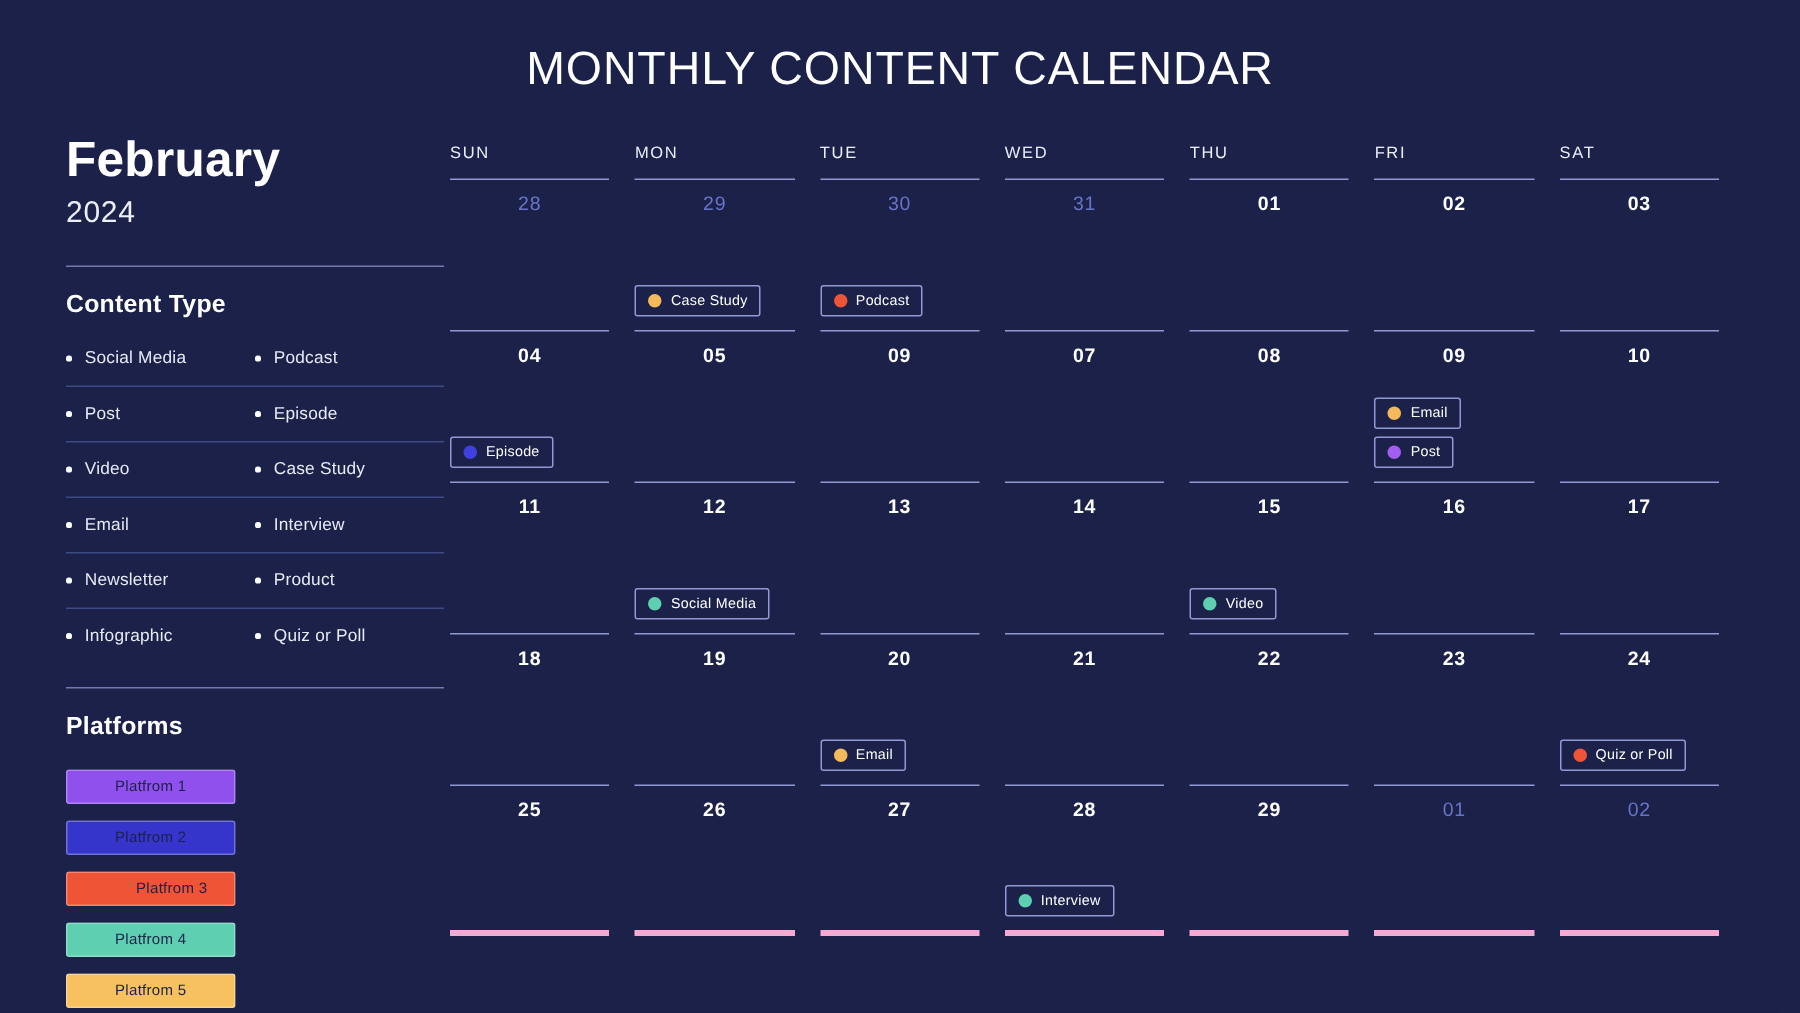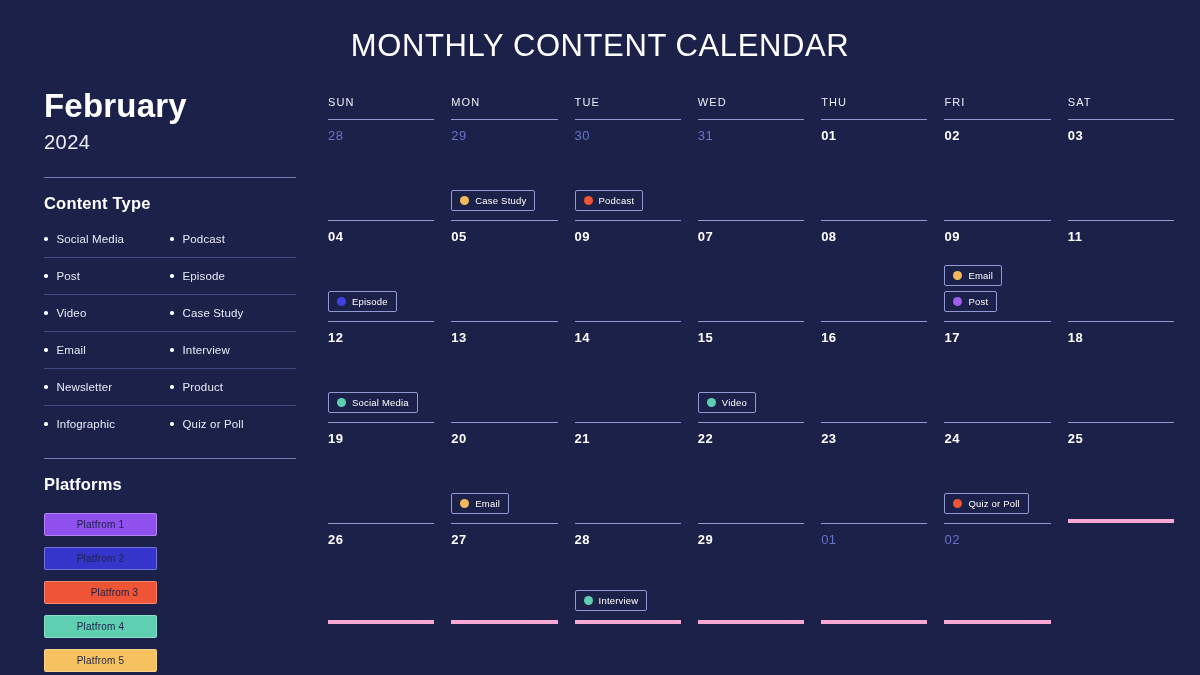--- a/index.html
+++ b/index.html
@@ -125,21 +125,21 @@
     justify-content: center;
     font-size: 10px;
     letter-spacing: 0.2px;
     color: #1b2149;
     border: 1px solid rgba(255,255,255,0.30);
   }
 
   
   .calendar {
     position: absolute;
-    left: 328px;
+    left: 300px;
     top: 96px;
     width: 846px;
   }
 
   .cal-head {
     display: grid;
     grid-template-columns: repeat(7, 1fr);
     column-gap: 17px;
   }
 
@@ -147,20 +147,21 @@
     font-size: 11px;
     letter-spacing: 1.1px;
     color: #eceef8;
     padding-bottom: 11px;
   }
 
   .cal-body {
     display: grid;
     grid-template-columns: repeat(7, 1fr);
     column-gap: 17px;
+    text-align: center;
   }
 
   .cell {
     height: 101px;
     border-top: 1px solid #8f9ad4;
     position: relative;
     padding-top: 8px;
   }
 
   .cell.lastrow { border-bottom: 4px solid #f9a8d4; }
@@ -381,20 +382,23 @@
               <span class="chip-dot" style="background: rgb(161, 94, 240);"></span>
               <span>Post</span>
             </div>
             <div class="chip">
               <span class="chip-dot" style="background: rgb(244, 185, 90);"></span>
               <span>Email</span>
             </div>
           </div>
         </div>
         <div class="cell">
+          <div class="daynum">10</div>
+        </div>
+        <div class="cell">
           <div class="daynum">11</div>
         </div>
         <div class="cell">
           <div class="daynum">12</div>
           <div class="chips">
             <div class="chip">
               <span class="chip-dot" style="background: rgb(94, 207, 177);"></span>
               <span>Social Media</span>
             </div>
           </div>

